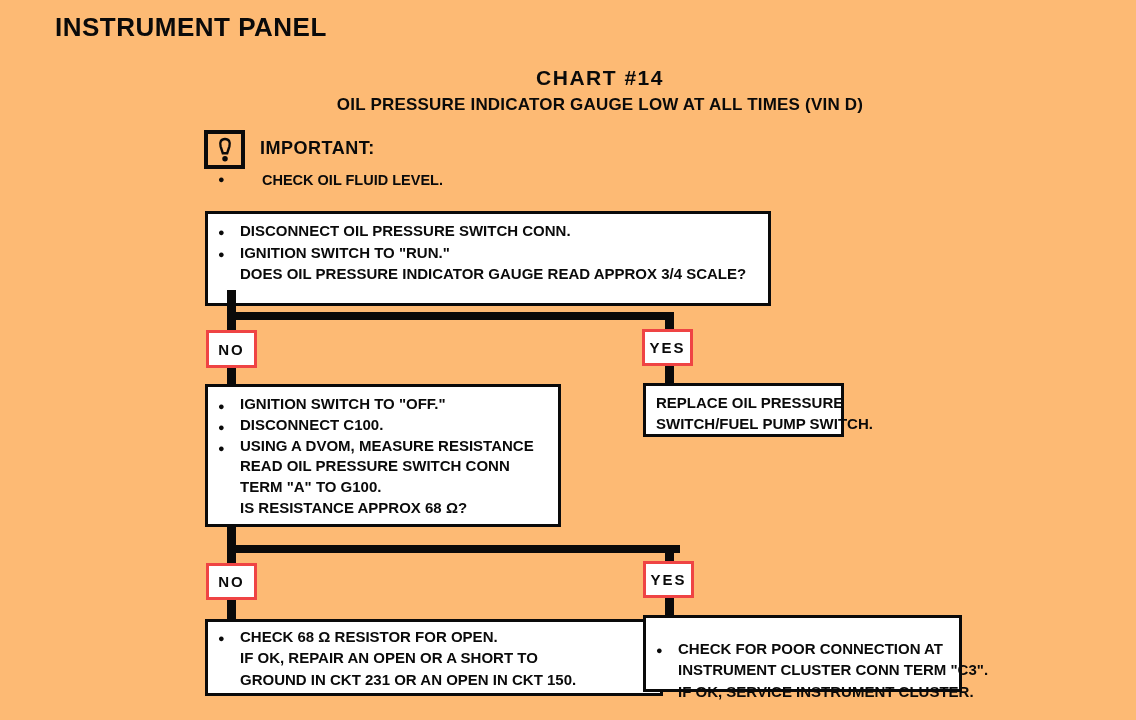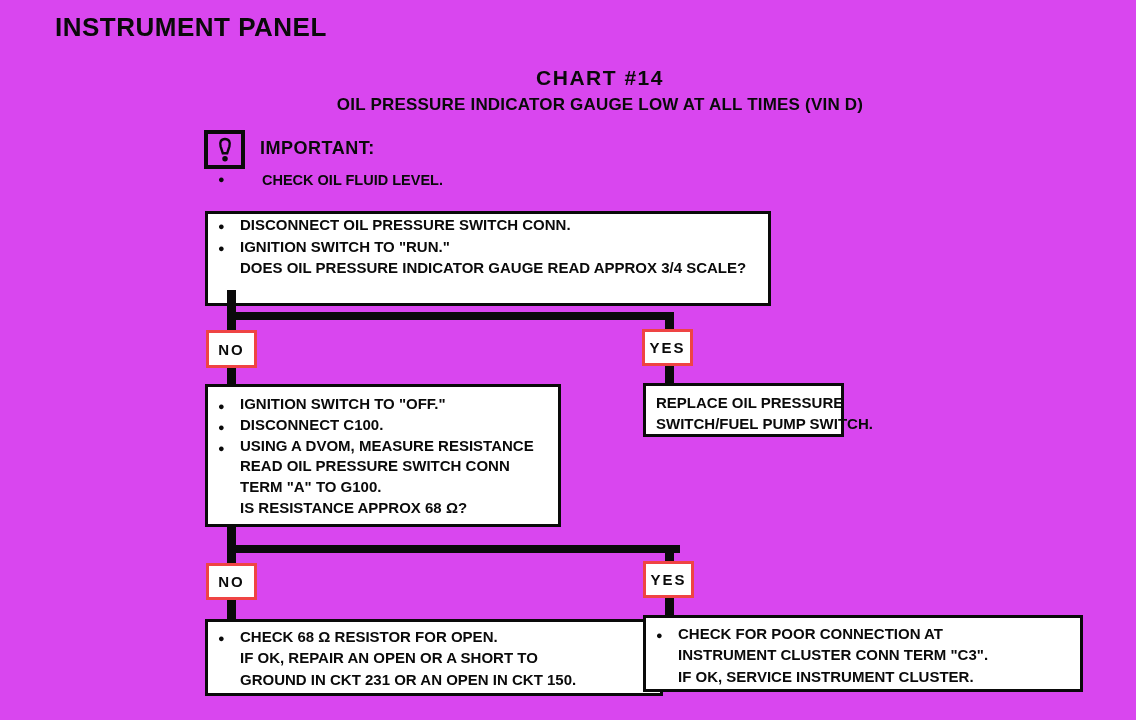--- a/index.html
+++ b/index.html
@@ -1,19 +1,19 @@
 <!DOCTYPE html>
 <html><head>
 <meta charset="utf-8">
 <style>
   html,body { margin:0; padding:0; background:#ffffff; }
   .page {
     position:relative;
     width:1136px; height:720px;
-    background:#d946ef;
+    background:#fdba74;
     color:#0a0a0a;
     font-family:"Liberation Sans", sans-serif;
     font-weight:bold;
     overflow:hidden;
   }
   .abs { position:absolute; }
 
   .page-title {
     left:55px; top:12px;
     font-size:26px; letter-spacing:0.5px;
@@ -46,33 +46,33 @@
     background:#ffffff;
     box-sizing:border-box;
     font-size:15px;
   }
   .fbox .line { position:relative; padding-left:32px; white-space:nowrap; }
   .fbox .line.bullet::before {
     content:"●"; position:absolute; left:10px; top:2px; font-size:11px;
   }
   .fbox.plain .line { padding-left:10px; }
 
-  .step1 { left:205px; top:211px; width:566px; height:95px; }
+  .step1 { left:205px; top:211px; width:566px; height:95px; padding-top:6px; }
   .step1 .line { line-height:21.5px; }
 
   .step2 { left:205px; top:384px; width:356px; height:143px; padding-top:7px; }
   .step2 .line { line-height:20.8px; }
 
   .replace-box { left:643px; top:383px; width:201px; height:54px; padding-top:6px; }
   .replace-box .line { line-height:21px; }
 
   .no2-box { left:205px; top:619px; width:458px; height:77px; padding-top:4px; }
   .no2-box .line { line-height:21.3px; }
 
-  .yes2-box { left:643px; top:615px; width:440px; height:77px; padding-top:5px; }
+  .yes2-box { left:643px; top:615px; width:319px; height:77px; padding-top:20px; }
   .yes2-box .line { line-height:21.3px; }
 
   .decision {
     position:absolute;
     border:3px solid #ef4444;
     background:#ffffff;
     box-sizing:border-box;
     display:flex; align-items:center; justify-content:center;
     font-size:15px; letter-spacing:2px;
   }

